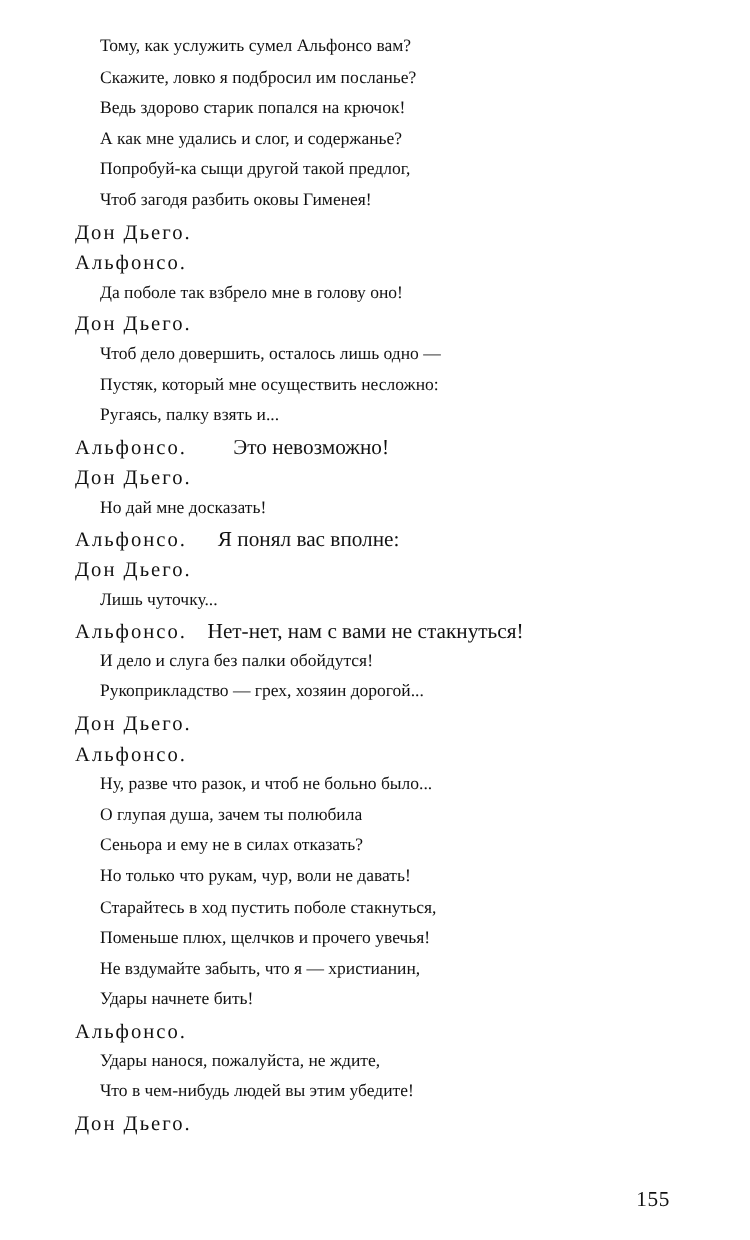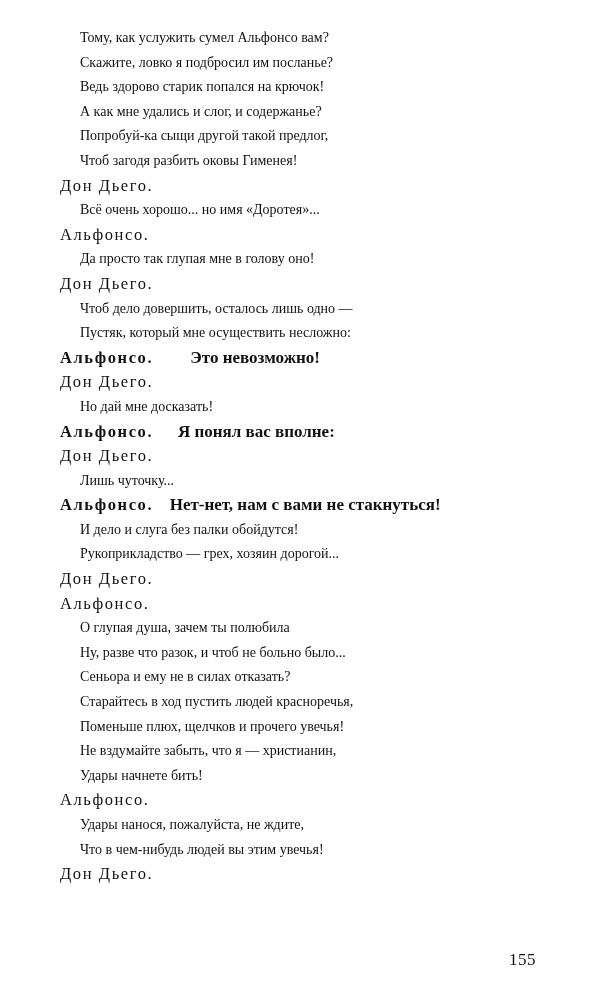--- a/index.html
+++ b/index.html
@@ -45,21 +45,20 @@
     text-indent: 20px;
   }
   
   .inline-row {
     display: block;
     font-size: 16.5px;
     line-height: 24.6px;
     white-space: pre;
     margin: 0;
     padding: 0;
-    font-weight: bold;
   }
   .inline-row .sp {
     letter-spacing: 1.6px;
   }
   .inline-row .tx {
     font-size: 17px;
     letter-spacing: 0;
   }
   .folio {
     position: absolute;
@@ -75,43 +74,44 @@
 
 <div class="page">
   <div class="play" id="play-text">
       <div class="line">Тому, как услужить сумел Альфонсо вам?</div>
       <div class="line">Скажите, ловко я подбросил им посланье?</div>
       <div class="line">Ведь здорово старик попался на крючок!</div>
       <div class="line">А как мне удались и слог, и содержанье?</div>
       <div class="line">Попробуй-ка сыщи другой такой предлог,</div>
       <div class="line">Чтоб загодя разбить оковы Гименея!</div>
       <div class="speaker">Дон Дьего.</div>
-      <div class="line">Всё очень хорошо... но имя «Доротея»...</div>
       <div class="speaker">Альфонсо.</div>
-      <div class="line">Да просто так глупая мне в голову оно!</div>
+      <div class="line">Да поболе так взбрело мне в голову оно!</div>
       <div class="speaker">Дон Дьего.</div>
       <div class="line">Чтоб дело довершить, осталось лишь одно —</div>
       <div class="line">Пустяк, который мне осуществить несложно:</div>
+      <div class="line">Ругаясь, палку взять и...</div>
       <div class="inline-row"><span class="sp">Альфонсо.</span><span>         </span><span class="tx">Это невозможно!</span></div>
       <div class="speaker">Дон Дьего.</div>
       <div class="line">Но дай мне досказать!</div>
       <div class="inline-row"><span class="sp">Альфонсо.</span><span>      </span><span class="tx">Я понял вас вполне:</span></div>
       <div class="speaker">Дон Дьего.</div>
       <div class="line">Лишь чуточку...</div>
       <div class="inline-row"><span class="sp">Альфонсо.</span><span>    </span><span class="tx">Нет-нет, нам с вами не стакнуться!</span></div>
       <div class="line">И дело и слуга без палки обойдутся!</div>
       <div class="line">Рукоприкладство — грех, хозяин дорогой...</div>
       <div class="speaker">Дон Дьего.</div>
       <div class="speaker">Альфонсо.</div>
+      <div class="line">Ну, разве что разок, и чтоб не больно было...</div>
       <div class="line">О глупая душа, зачем ты полюбила</div>
-      <div class="line">Ну, разве что разок, и чтоб не больно было...</div>
       <div class="line">Сеньора и ему не в силах отказать?</div>
-      <div class="line">Старайтесь в ход пустить людей красноречья,</div>
+      <div class="line">Но только что рукам, чур, воли не давать!</div>
+      <div class="line">Старайтесь в ход пустить поболе стакнуться,</div>
       <div class="line">Поменьше плюх, щелчков и прочего увечья!</div>
       <div class="line">Не вздумайте забыть, что я — христианин,</div>
       <div class="line">Удары начнете бить!</div>
       <div class="speaker">Альфонсо.</div>
       <div class="line">Удары нанося, пожалуйста, не ждите,</div>
-      <div class="line">Что в чем-нибудь людей вы этим увечья!</div>
+      <div class="line">Что в чем-нибудь людей вы этим убедите!</div>
       <div class="speaker">Дон Дьего.</div>
     </div>
   <div class="folio">155</div>
 </div>
 
 </body></html>

